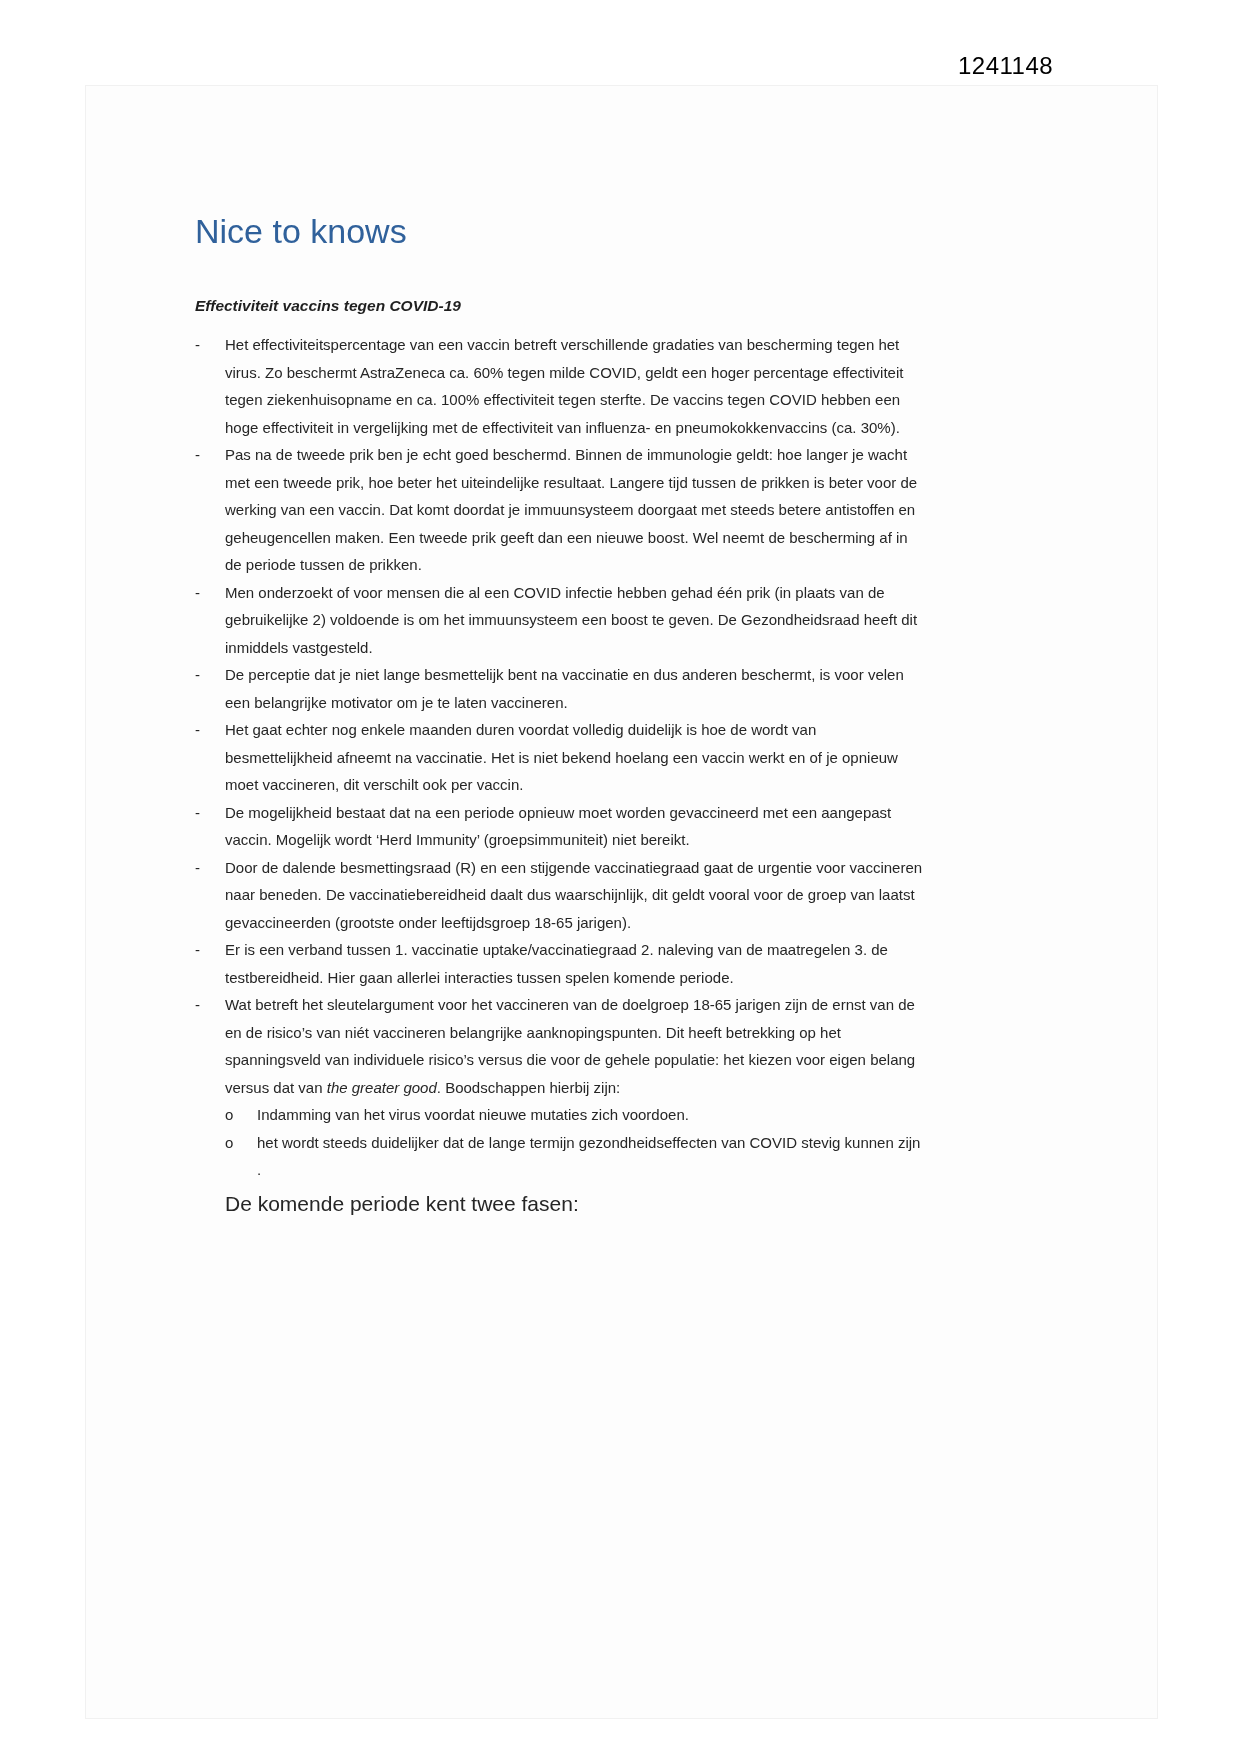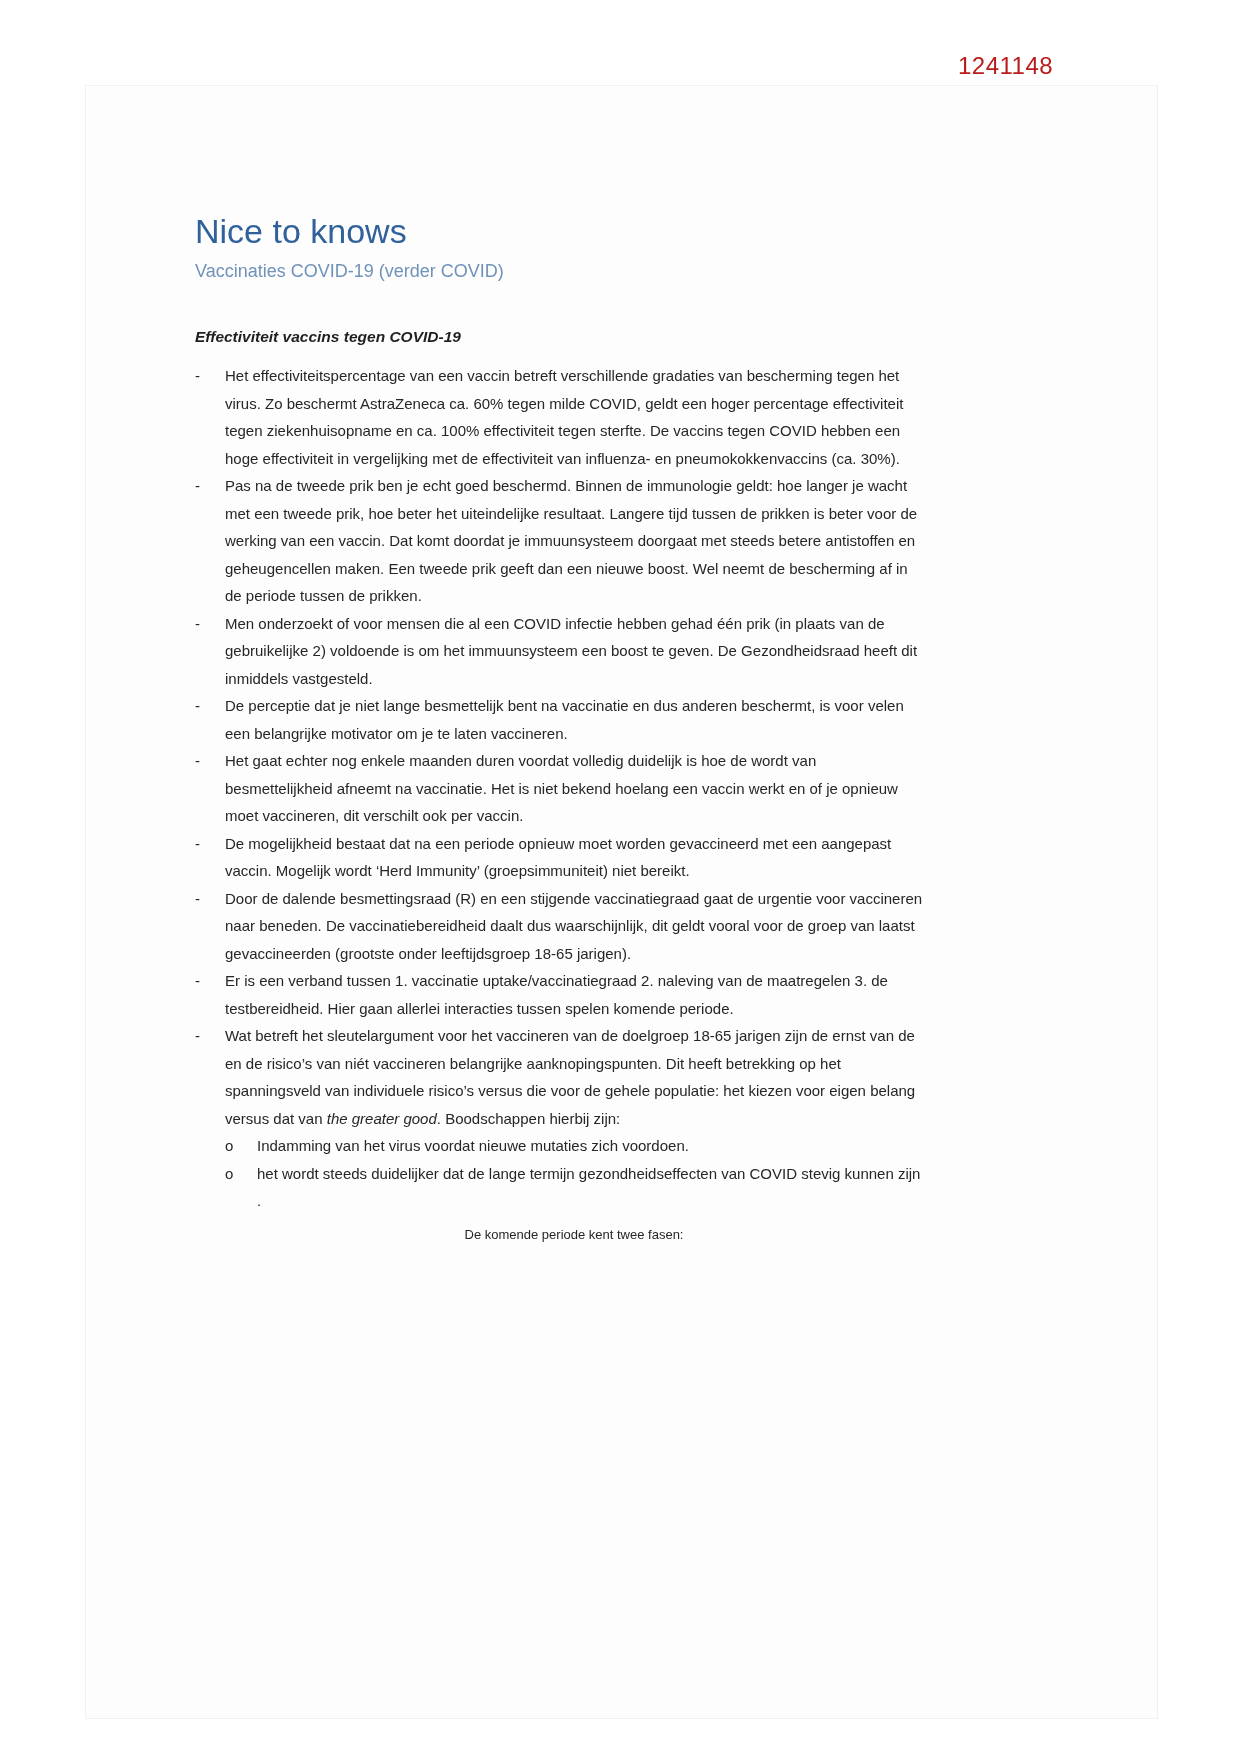--- a/index.html
+++ b/index.html
@@ -16,21 +16,21 @@
     left:85px;top:85px;
     width:1071px;height:1632px;
     background:#fdfdfd;
     border:1px solid #f1f1f1;
   }
   .page-number{
     position:absolute;
     top:52px;left:958px;
     font-size:24px;
     letter-spacing:0.5px;
-    color:#b91c1c;
+    color:#000000;
   }
   .content{
     position:absolute;
     left:195px;top:212px;
     width:728px;
   }
   .doc-title{
     font-size:34px;
     font-weight:400;
     margin:0 0 10px 0;
@@ -55,38 +55,36 @@
     color:#262626;
   }
   .item .marker{
     flex:none;
     width:30px;
   }
   .item .text{flex:1;}
   .sub .marker{width:32px;}
   .sub{margin-left:30px;}
   .plain-par{
-    font-size:13px;
+    font-size:21px;
     line-height:27.5px;
     color:#262626;
     margin:6px 0 0 30px;
-    text-align:center;
   }
   em.inline-it{font-style:italic;}
 </style>
 </head>
 <body>
 
 <div class="sheet"></div>
 
 <div class="page-number">1241148</div>
 
 <div class="content">
   <h1 class="doc-title" style="color: rgb(48, 97, 155);">Nice to knows</h1>
-  <h2 class="doc-subtitle" style="color: rgb(111, 146, 186);">Vaccinaties COVID-19 (verder COVID)</h2>
 
   <div>
       <section>
         <h3 class="sec-heading">Effectiviteit vaccins tegen COVID-19</h3>
         <div class="bullets">
           <div class="item">
             <span class="marker">-</span>
             <span class="text">Het effectiviteitspercentage van een vaccin betreft verschillende gradaties van bescherming tegen het virus. Zo beschermt AstraZeneca ca. 60% tegen milde COVID, geldt een hoger percentage effectiviteit tegen ziekenhuisopname en ca. 100% effectiviteit tegen sterfte. De vaccins tegen COVID hebben een hoge effectiviteit in vergelijking met de effectiviteit van influenza- en pneumokokkenvaccins (ca. 30%).</span>
           </div>
           <div class="item">

